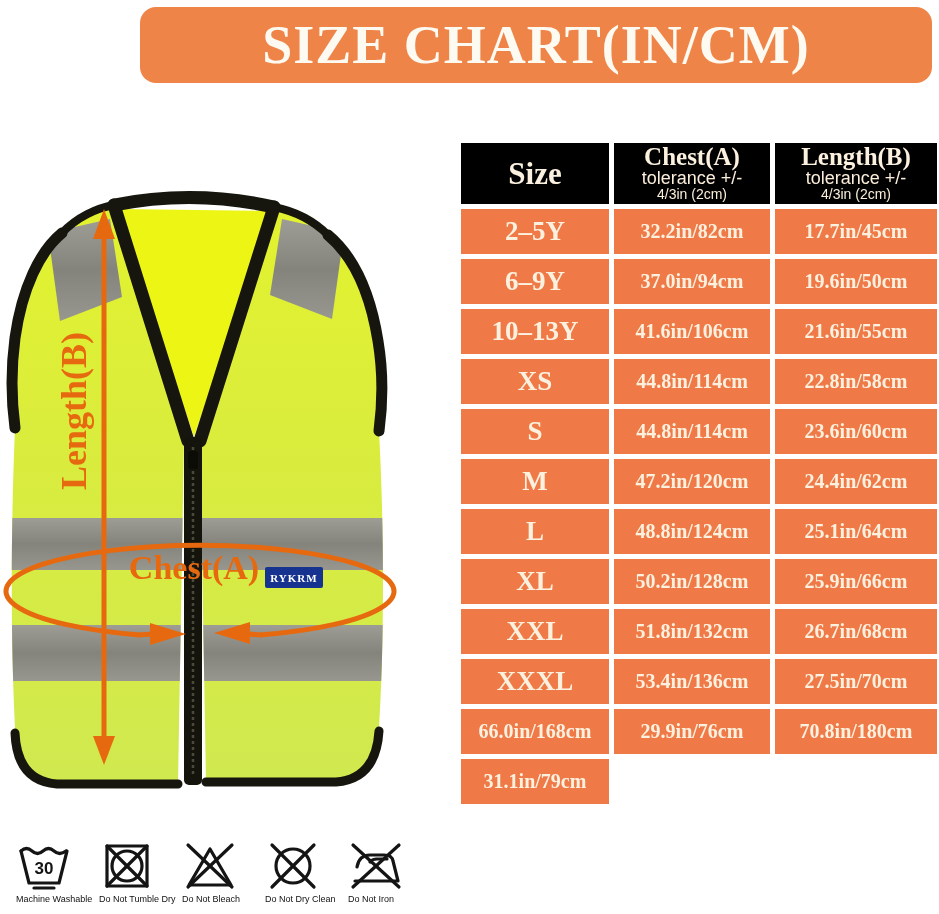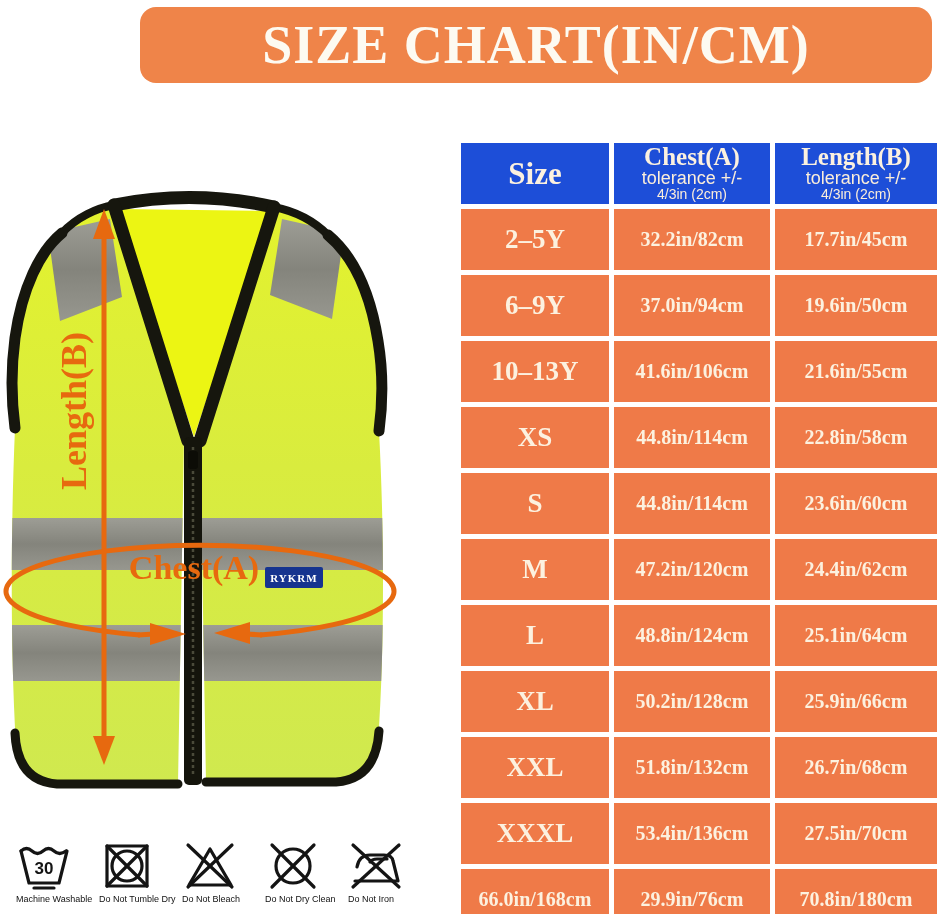--- a/index.html
+++ b/index.html
@@ -14,22 +14,22 @@
 
   
   .vest{position:absolute;left:2px;top:193px;width:400px;height:615px;overflow:visible;}
   .vest text{font-family:"Liberation Serif",serif;}
 
   
   .size-table{position:absolute;left:461px;top:143px;width:476px;
     display:grid;grid-template-columns:148px 156px 162px;gap:5px;}
   .cell{display:flex;flex-direction:column;align-items:center;justify-content:center;
     color:#fcf1df;text-align:center;}
-  .hcell{background:#1d4ed8;height:61px;}
-  .bcell{background:#ef7a48;height:61px;}
+  .hcell{background:#000000;height:61px;}
+  .bcell{background:#ef7a48;height:45px;}
   .h-size{font-size:31px;font-weight:bold;}
   .h-main{font-size:25px;font-weight:bold;line-height:24px;}
   .h-tol{font-size:18px;line-height:18px;font-family:"Liberation Sans",sans-serif;color:#fbeeda;}
   .h-tol2{font-size:14px;line-height:15px;font-family:Liberation Sans, sans-serif;color:#fbeeda;}
   .b-size{font-size:27px;font-weight:bold;}
   .b-val{font-size:20px;font-weight:bold;}
 
   
   .care{position:absolute;left:16px;top:840px;display:flex;gap:13px;}
   .care-item{width:70px;display:flex;flex-direction:column;align-items:flex-start;}

